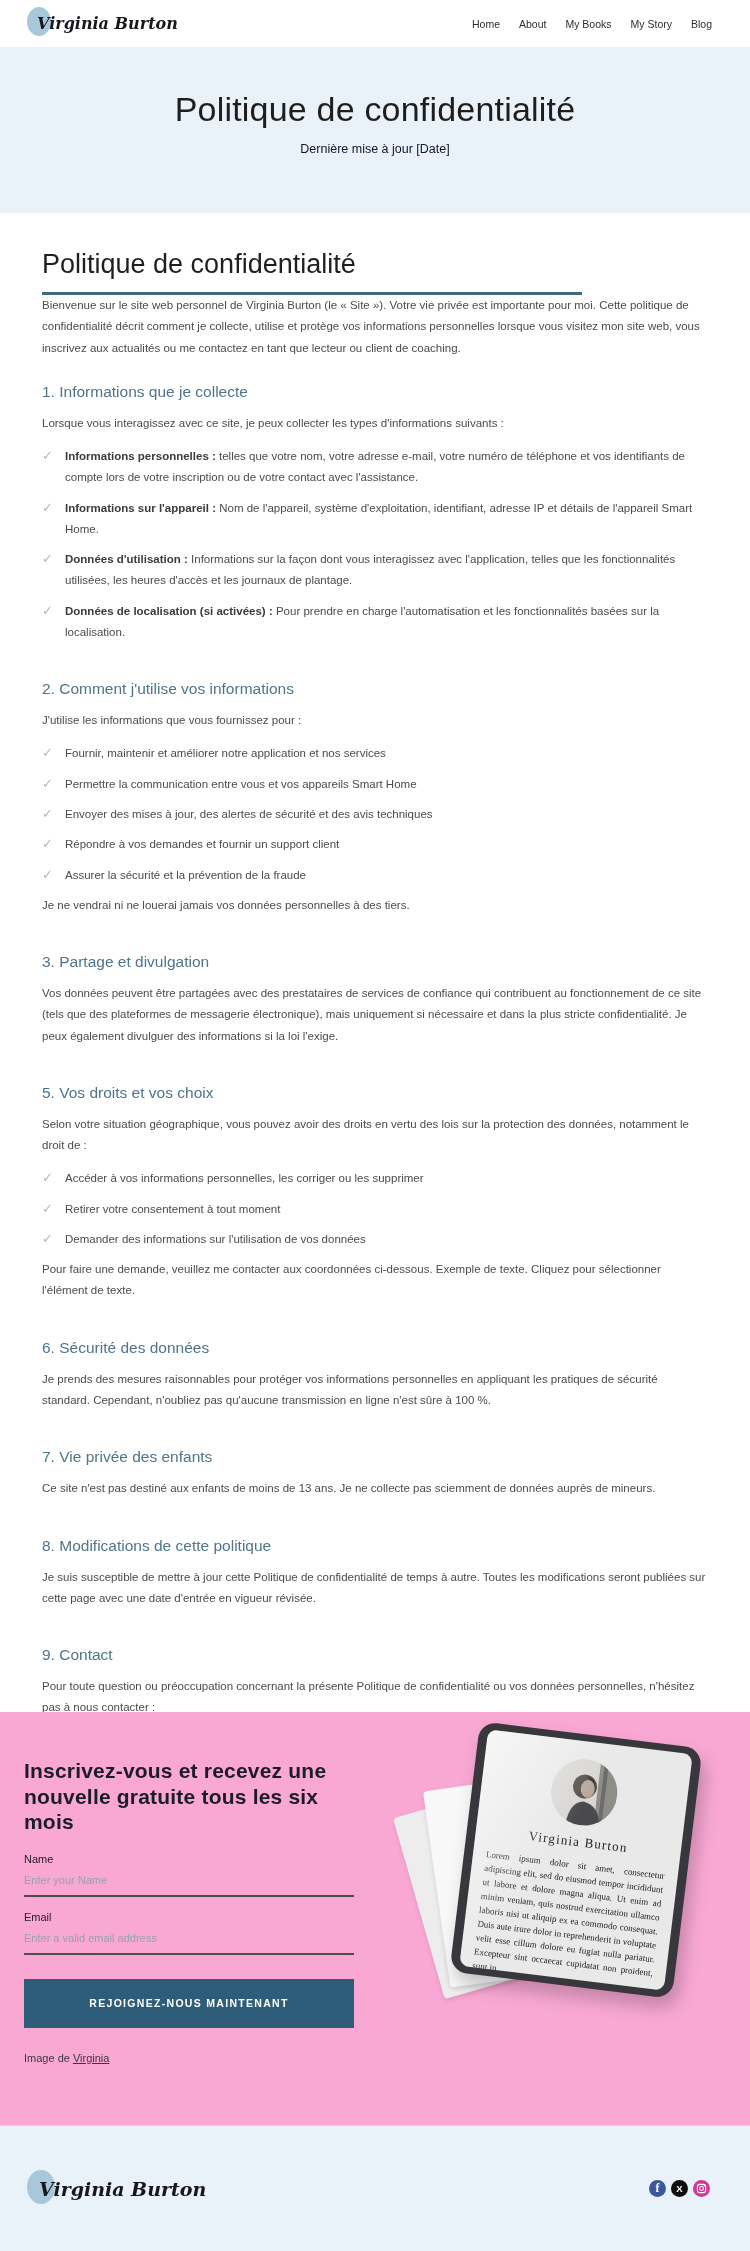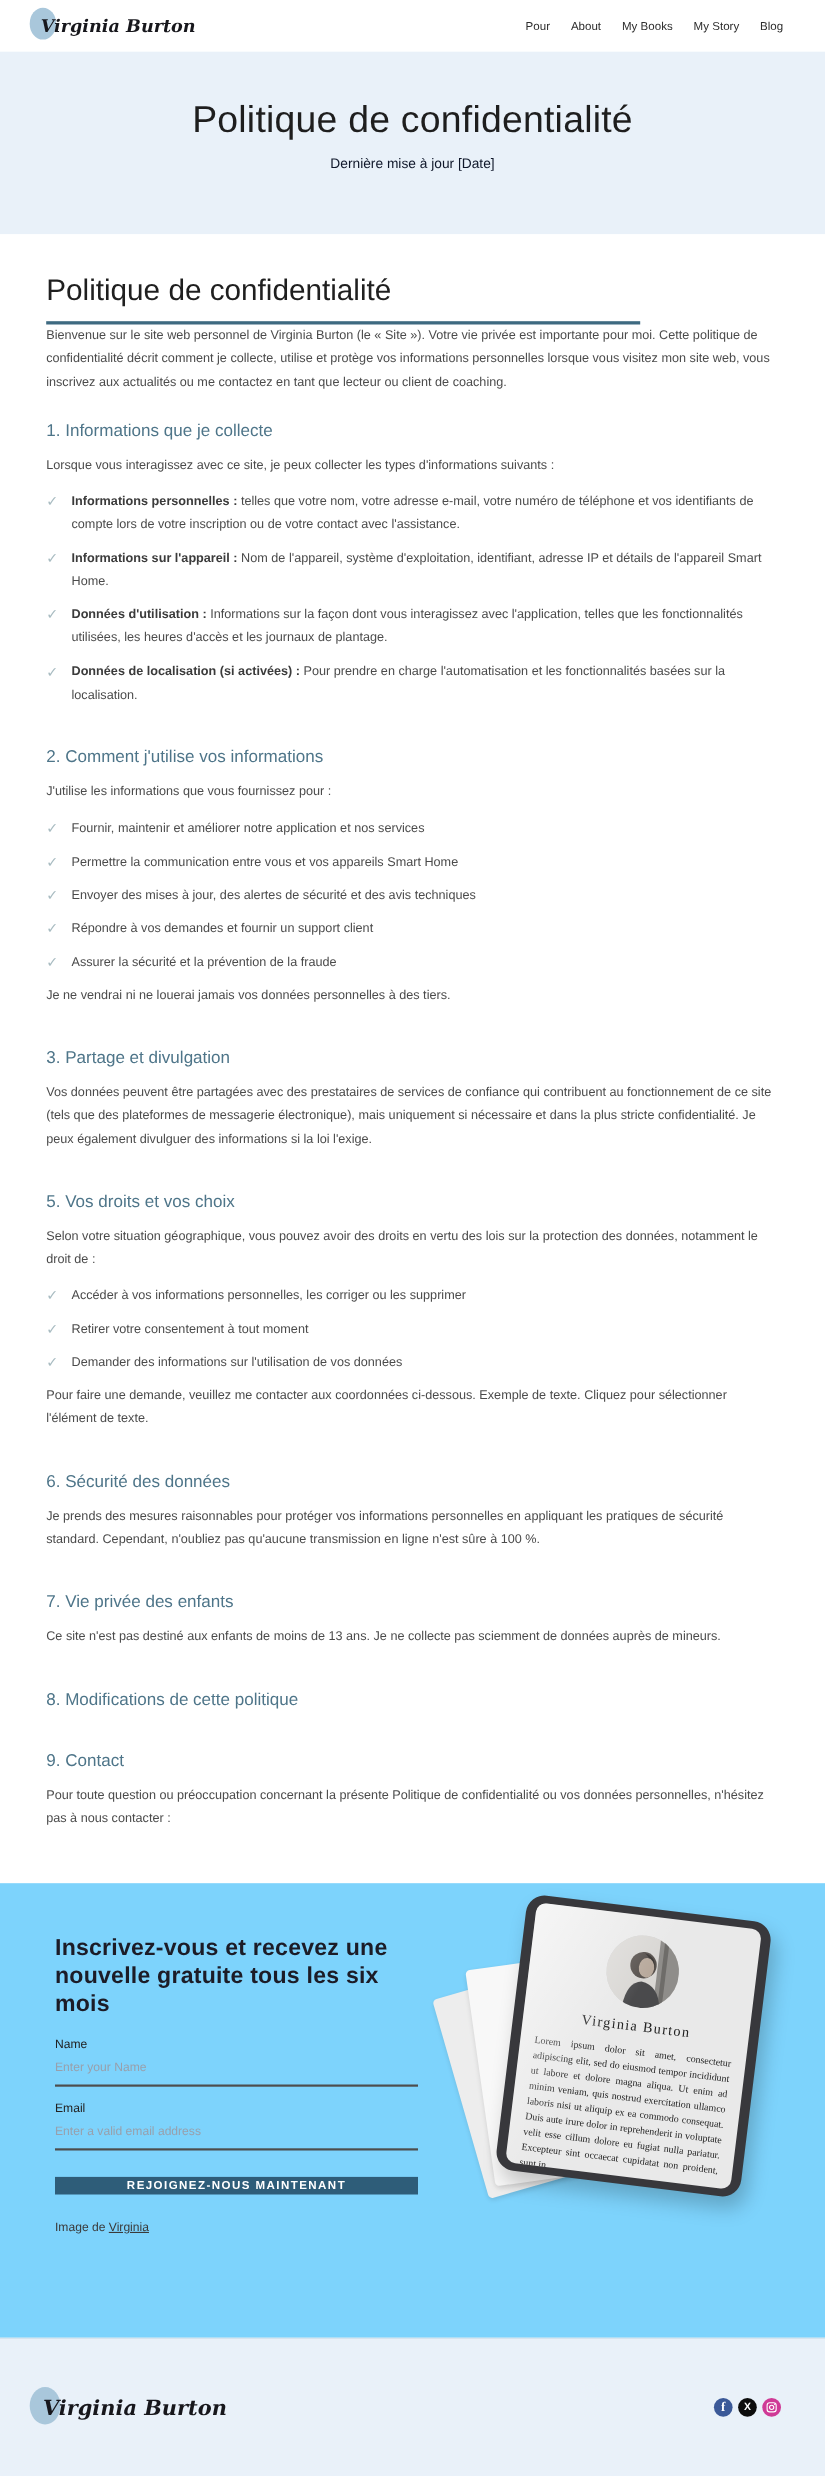--- a/index.html
+++ b/index.html
@@ -28,28 +28,28 @@
   .section { margin-top:37px; }
   .section:first-of-type { margin-top:24px; }
   .section h3 { font-size:15.5px; font-weight:400; color:#4e7589; }
   .section .sec-intro { margin-top:12px; }
   ul.checklist { list-style:none; margin-top:12px; }
   li.check-item { display:flex; gap:10px; margin-bottom:9px; }
   .check-icon { color:#a9bcc2; font-size:13px; line-height:1.6; flex:0 0 13px; }
   .outro { margin-top:6px; }
 
   
-  .newsletter { height:413px; background:#7dd3fc; position:relative; padding:46px 0 0 50px; }
+  .newsletter { height:413px; background:#f9a8d4; position:relative; padding:46px 0 0 24px; }
   .nl-heading { width:340px; font-size:21px; line-height:1.22; font-weight:bold; color:#1c1c27; letter-spacing:.2px; }
   .nl-form { width:330px; margin-top:18px; }
   .field label { display:block; font-size:11px; color:#222; margin-bottom:5px; }
   .field input { width:330px; border:none; border-bottom:2px solid #4d4d4d; background:transparent; padding:4px 0 9px; font-size:11px; color:#333; outline:none; font-family:"Liberation Sans",sans-serif; }
   .field input::placeholder { color:#98a0ac; }
   .field.email { margin-top:14px; }
-  .join-btn { display:block; margin-top:24px; width:330px; height:16px; background:#2e5d79; border:none; color:#fff; font-weight:bold; font-size:10.5px; letter-spacing:1.3px; font-family:"Liberation Sans",sans-serif; cursor:pointer; }
+  .join-btn { display:block; margin-top:24px; width:330px; height:49px; background:#2e5d79; border:none; color:#fff; font-weight:bold; font-size:10.5px; letter-spacing:1.3px; font-family:"Liberation Sans",sans-serif; cursor:pointer; }
   .freepik { margin-top:24px; font-size:11px; color:#3a3a3a; }
   .freepik a { color:#3a3a3a; }
 
   
   .tablet-wrap { position:absolute; left:424px; top:20px; width:280px; height:265px; }
   .sheet { position:absolute; border-radius:4px; }
   .sheet.s1 { left:-8px; top:62px; width:150px; height:188px; background:#ededed; transform:rotate(-16deg); box-shadow:0 2px 5px rgba(0,0,0,.12); }
   .sheet.s2 { left:12px; top:48px; width:152px; height:198px; background:#f8f8f8; transform:rotate(-8deg); box-shadow:0 2px 5px rgba(0,0,0,.12); }
   .tablet { position:absolute; left:40px; top:2px; width:224px; height:252px; background:#38383c; border-radius:17px; transform:rotate(7deg); padding:7px 9px; box-shadow:6px 10px 18px rgba(0,0,0,.22); }
   .screen { width:100%; height:100%; background:#e9e9e9; border-radius:9px; overflow:hidden; position:relative; padding:14px 13px; text-align:center; }
@@ -67,21 +67,21 @@
   .sicon.fb { background:#3b5998; font-family:"Liberation Serif",serif; font-weight:bold; font-size:12px; }
   .sicon.x  { background:#0d0d0d; font-weight:bold; font-size:9.5px; }
   .sicon.ig { background:#cf3a96; }
 </style>
 </head>
 <body>
 
 <header class="header">
   <div class="logo">Virginia Burton</div>
   <nav class="nav">
-      <a href="#">Pour</a>
+      <a href="#">Home</a>
       <a href="#">About</a>
       <a href="#">My Books</a>
       <a href="#">My Story</a>
       <a href="#">Blog</a>
     </nav>
 </header>
 
 <section class="hero">
   <h1>Politique de confidentialité</h1>
   <div class="sub">Dernière mise à jour [Date]</div>
@@ -167,20 +167,21 @@
       <section class="section">
         <h3>6. Sécurité des données</h3>
         <p class="body sec-intro">Je prends des mesures raisonnables pour protéger vos informations personnelles en appliquant les pratiques de sécurité standard. Cependant, n'oubliez pas qu'aucune transmission en ligne n'est sûre à 100 %.</p>
       </section>
       <section class="section">
         <h3>7. Vie privée des enfants</h3>
         <p class="body sec-intro">Ce site n'est pas destiné aux enfants de moins de 13 ans. Je ne collecte pas sciemment de données auprès de mineurs.</p>
       </section>
       <section class="section">
         <h3>8. Modifications de cette politique</h3>
+        <p class="body sec-intro">Je suis susceptible de mettre à jour cette Politique de confidentialité de temps à autre. Toutes les modifications seront publiées sur cette page avec une date d'entrée en vigueur révisée.</p>
       </section>
       <section class="section">
         <h3>9. Contact</h3>
         <p class="body sec-intro">Pour toute question ou préoccupation concernant la présente Politique de confidentialité ou vos données personnelles, n'hésitez pas à nous contacter :</p>
       </section>
     </div>
 </main>
 
 <section class="newsletter">
   <h2 class="nl-heading">Inscrivez-vous et recevez une nouvelle gratuite tous les six mois</h2>

